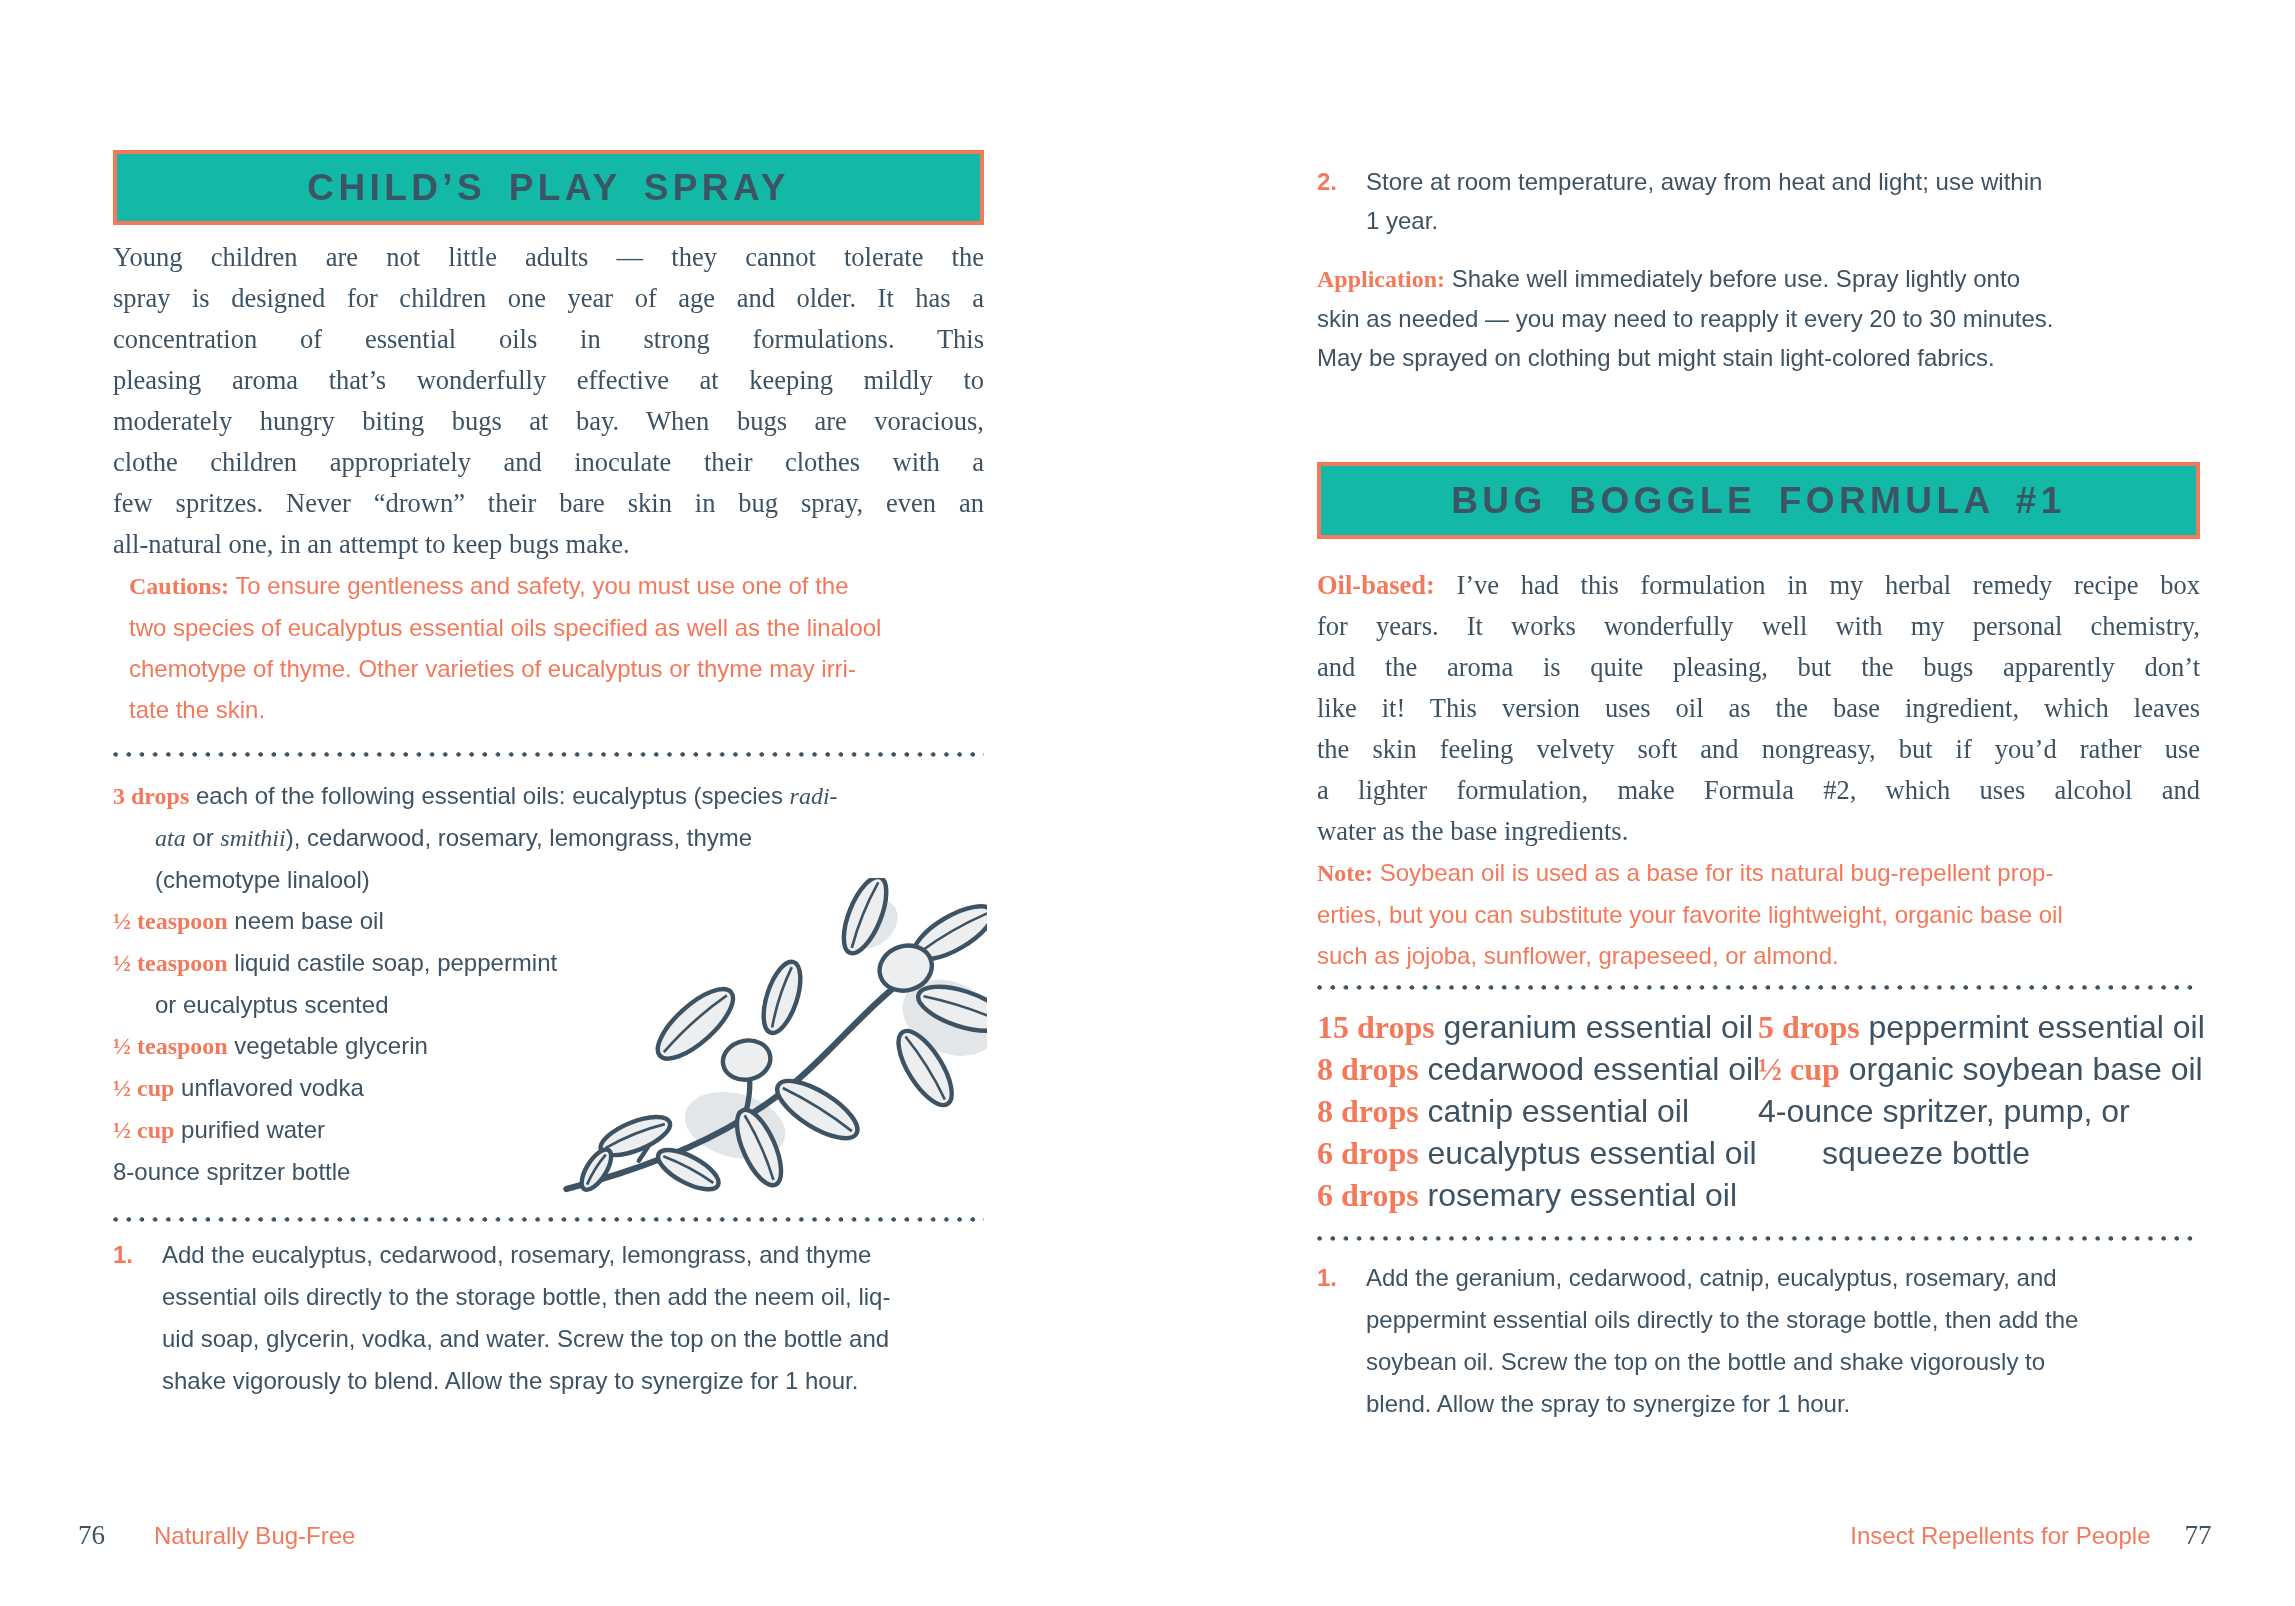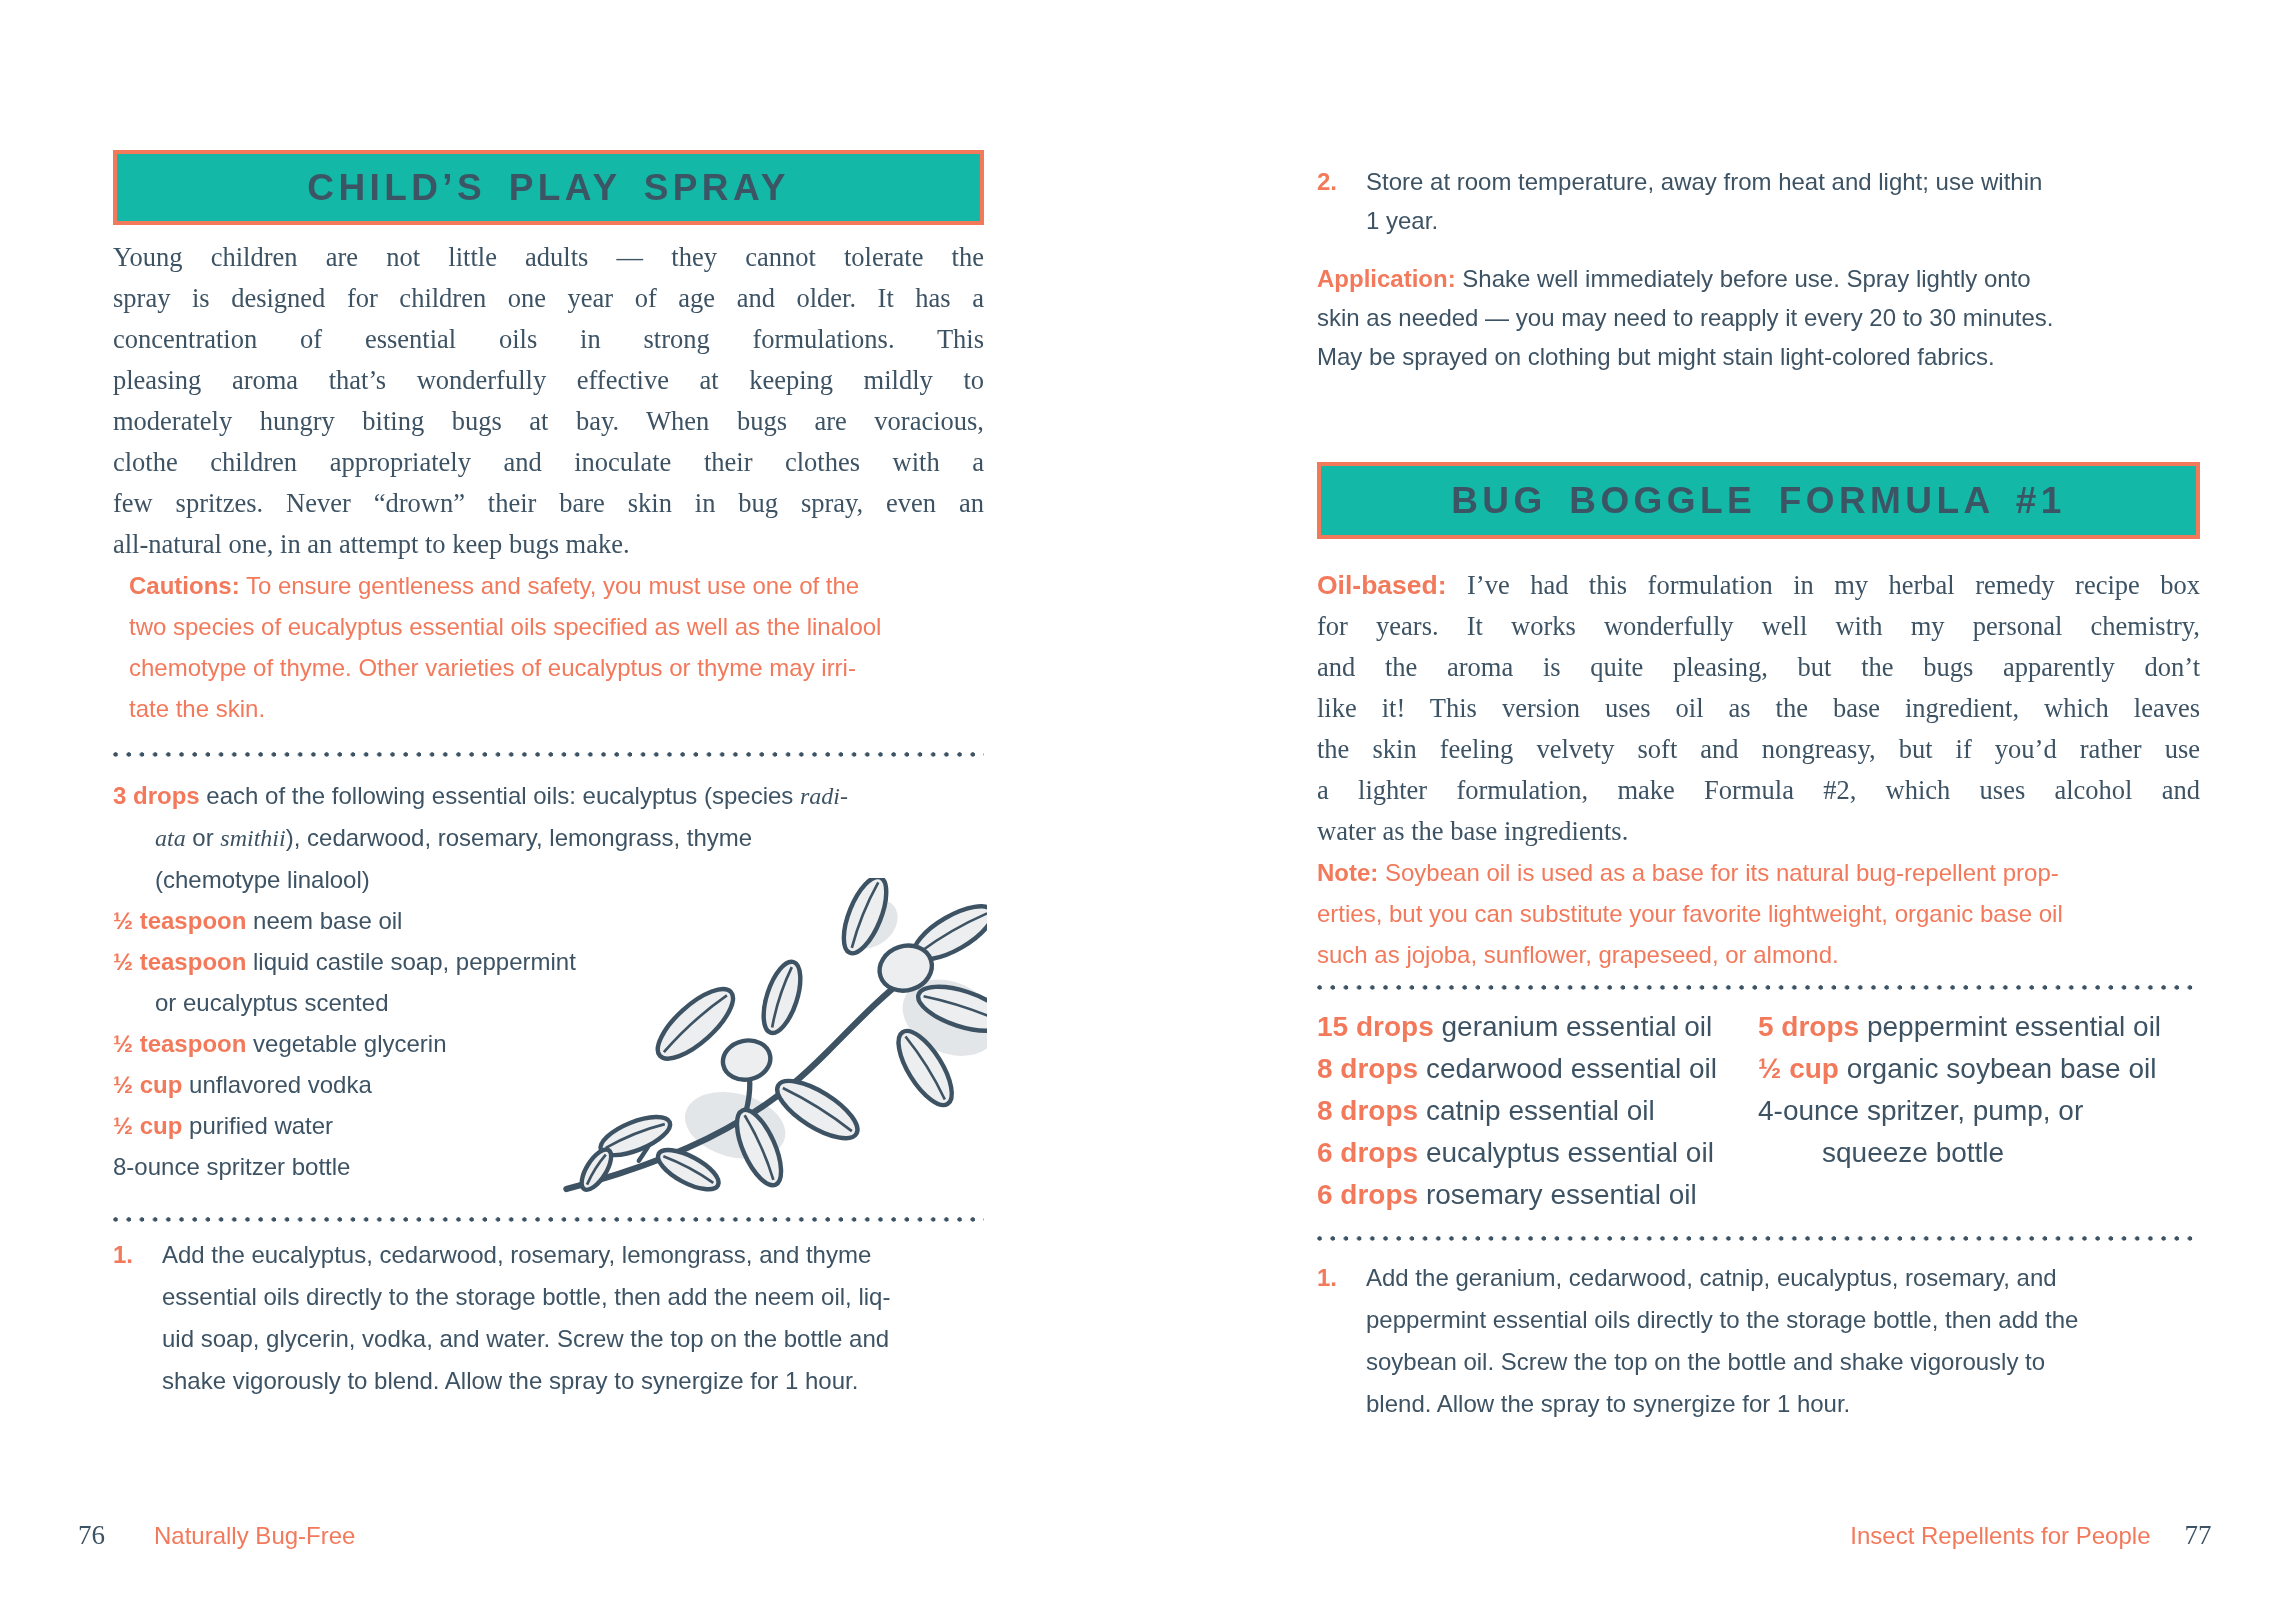--- a/index.html
+++ b/index.html
@@ -22,21 +22,21 @@
   .tboxL{top:150px;height:75px;}
   .tboxR{top:462px;height:77px;}
 
   
   .line{white-space:nowrap;}
   .serifp{font-family:"Liberation Serif",serif;font-size:26.5px;line-height:41px;color:var(--ink);}
   .serifp .line{white-space:normal;text-align:justify;text-align-last:justify;}
   .serifp .line:last-child{text-align-last:left;}
   .sansp{font-size:24px;line-height:41px;}
   .coralp{color:var(--coral);}
-  .rb{color:var(--coral);font-weight:bold;font-family:Liberation Sans, sans-serif;font-style:normal;}
+  .rb{color:var(--coral);font-weight:bold;font-family:Liberation Serif, serif;font-style:normal;}
   .ri{font-family:"Liberation Serif",serif;font-style:italic;}
 
   
   .introL{position:absolute;top:237px;left:0;width:871px;}
   .cautionsL{position:absolute;top:565px;left:16px;width:892px;}
   .dot{position:absolute;left:0;height:5.3px;background-image:radial-gradient(circle at 2.6px 2.6px,var(--ink) 2px,transparent 2.6px);background-size:13.2px 5.3px;background-repeat:repeat-x;}
   .dotL1{top:752px;width:871px;}
   .dotL2{top:1217px;width:871px;}
   .ingL{position:absolute;top:775px;left:0;width:871px;font-size:24px;line-height:41px;}
   .in1{padding-left:42px;}
@@ -55,21 +55,21 @@
   .stepR1{top:1257px;left:0;}
   .stepR1 .step-num,.stepR1 .step-lines{line-height:42px;}
 
   
   .appR{position:absolute;top:259px;left:0;width:892px;font-size:24px;line-height:39px;}
   .oilR{position:absolute;top:565px;left:0;width:883px;}
   .noteR{position:absolute;top:852px;left:0;width:892px;}
   .dotR1{top:985px;width:883px;}
   .dotR2{top:1236px;width:883px;}
   .ingcols{position:absolute;top:1006px;left:0;width:883px;height:221px;}
-  .ingcol{position:absolute;top:0;font-size:28px;line-height:42px;}
+  .ingcol{position:absolute;top:0;font-size:32px;line-height:42px;}
   .ingcol1{left:0;width:424px;}
   .ingcol2{left:441px;width:441px;}
 
   
   .footer{position:absolute;top:1520px;display:flex;align-items:baseline;}
   .footL{left:-35px;}
   .footR{right:-11.5px;}
   .pagenum{font-family:"Liberation Serif",serif;font-size:27px;color:var(--ink);}
   .foot-title{color:var(--coral);font-size:24px;}
   .footL .foot-title{margin-left:49px;}

